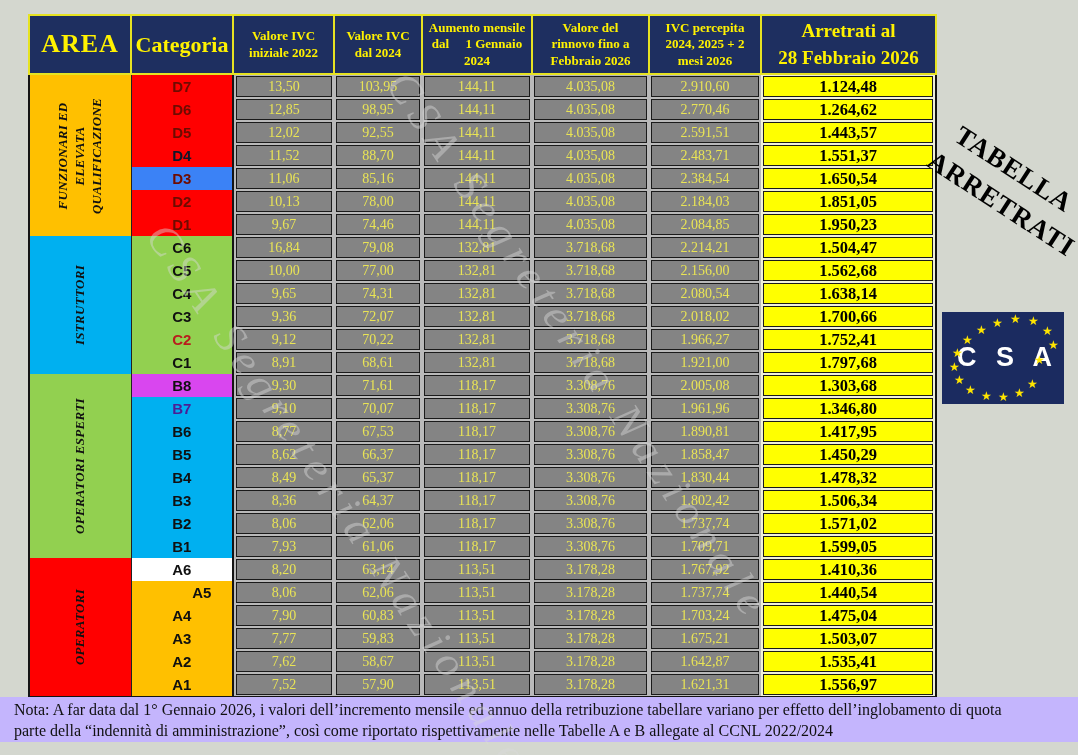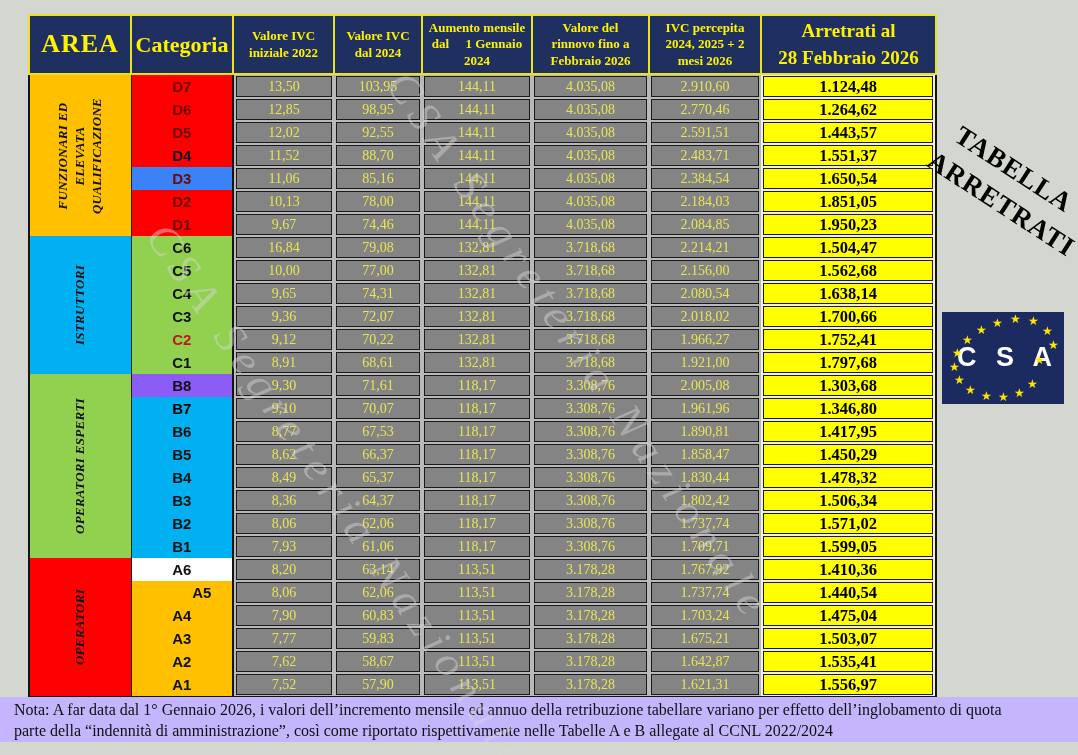--- a/index.html
+++ b/index.html
@@ -367,42 +367,42 @@
               <div class="box">1.921,00</div>
             </td>
             <td class="num arr">
               <div class="box">1.797,68</div>
             </td>
           </tr>
           <tr class="data-row">
             <td class="area" rowspan="8" style="background: rgb(146, 208, 80);">
               <div class="area-rot" style="width: 174px;">OPERATORI ESPERTI</div>
             </td>
-            <td class="cat" style="background: #8b5cf6; color: rgb(16, 16, 16); margin-left: 21px;">B8</td>
+            <td class="cat" style="background: #d946ef; color: rgb(16, 16, 16); margin-left: 21px;">B8</td>
             <td class="num">
               <div class="box">9,30</div>
             </td>
             <td class="num">
               <div class="box">71,61</div>
             </td>
             <td class="num">
               <div class="box">118,17</div>
             </td>
             <td class="num">
               <div class="box">3.308,76</div>
             </td>
             <td class="num">
               <div class="box">2.005,08</div>
             </td>
             <td class="num arr">
               <div class="box">1.303,68</div>
             </td>
           </tr>
           <tr class="data-row">
-            <td class="cat" style="background: rgb(0, 176, 240); color: #000000;">B7</td>
+            <td class="cat" style="background: rgb(0, 176, 240); color: #4c1d95;">B7</td>
             <td class="num">
               <div class="box">9,10</div>
             </td>
             <td class="num">
               <div class="box">70,07</div>
             </td>
             <td class="num">
               <div class="box">118,17</div>
             </td>
             <td class="num">

